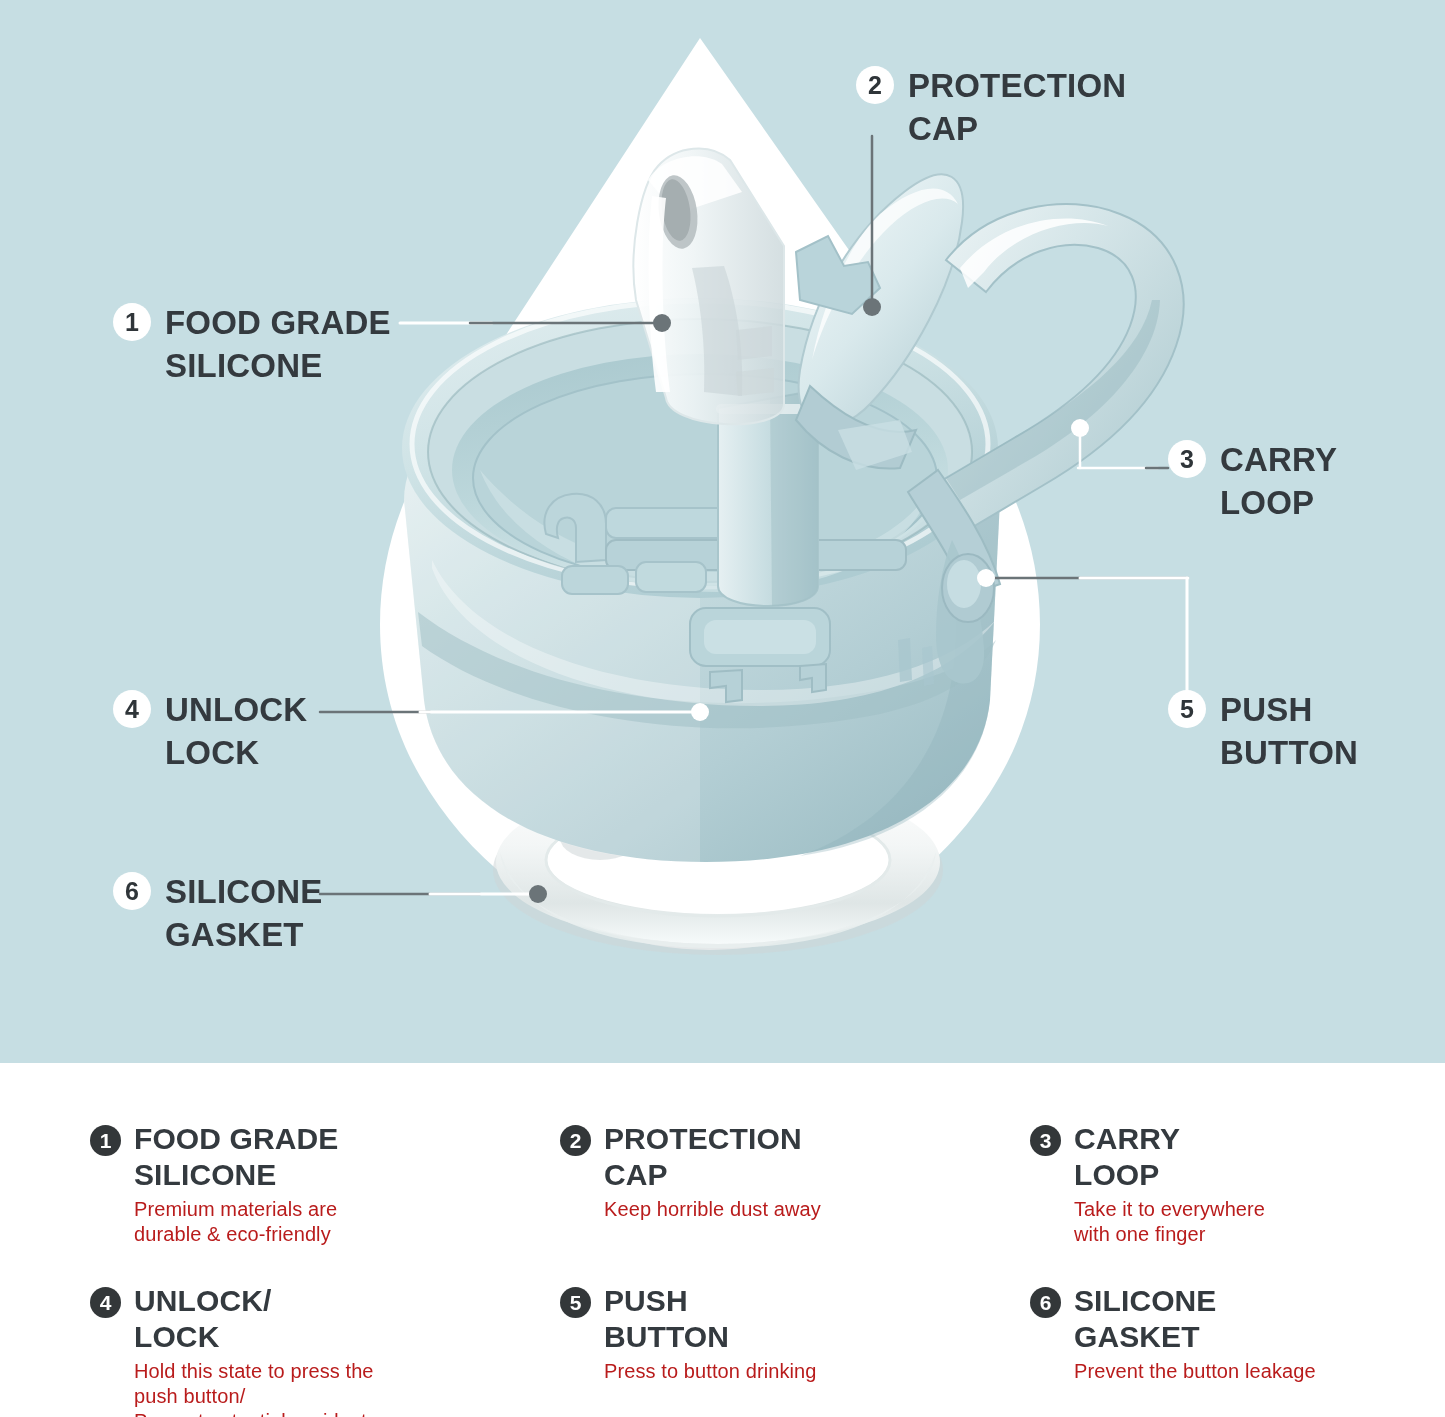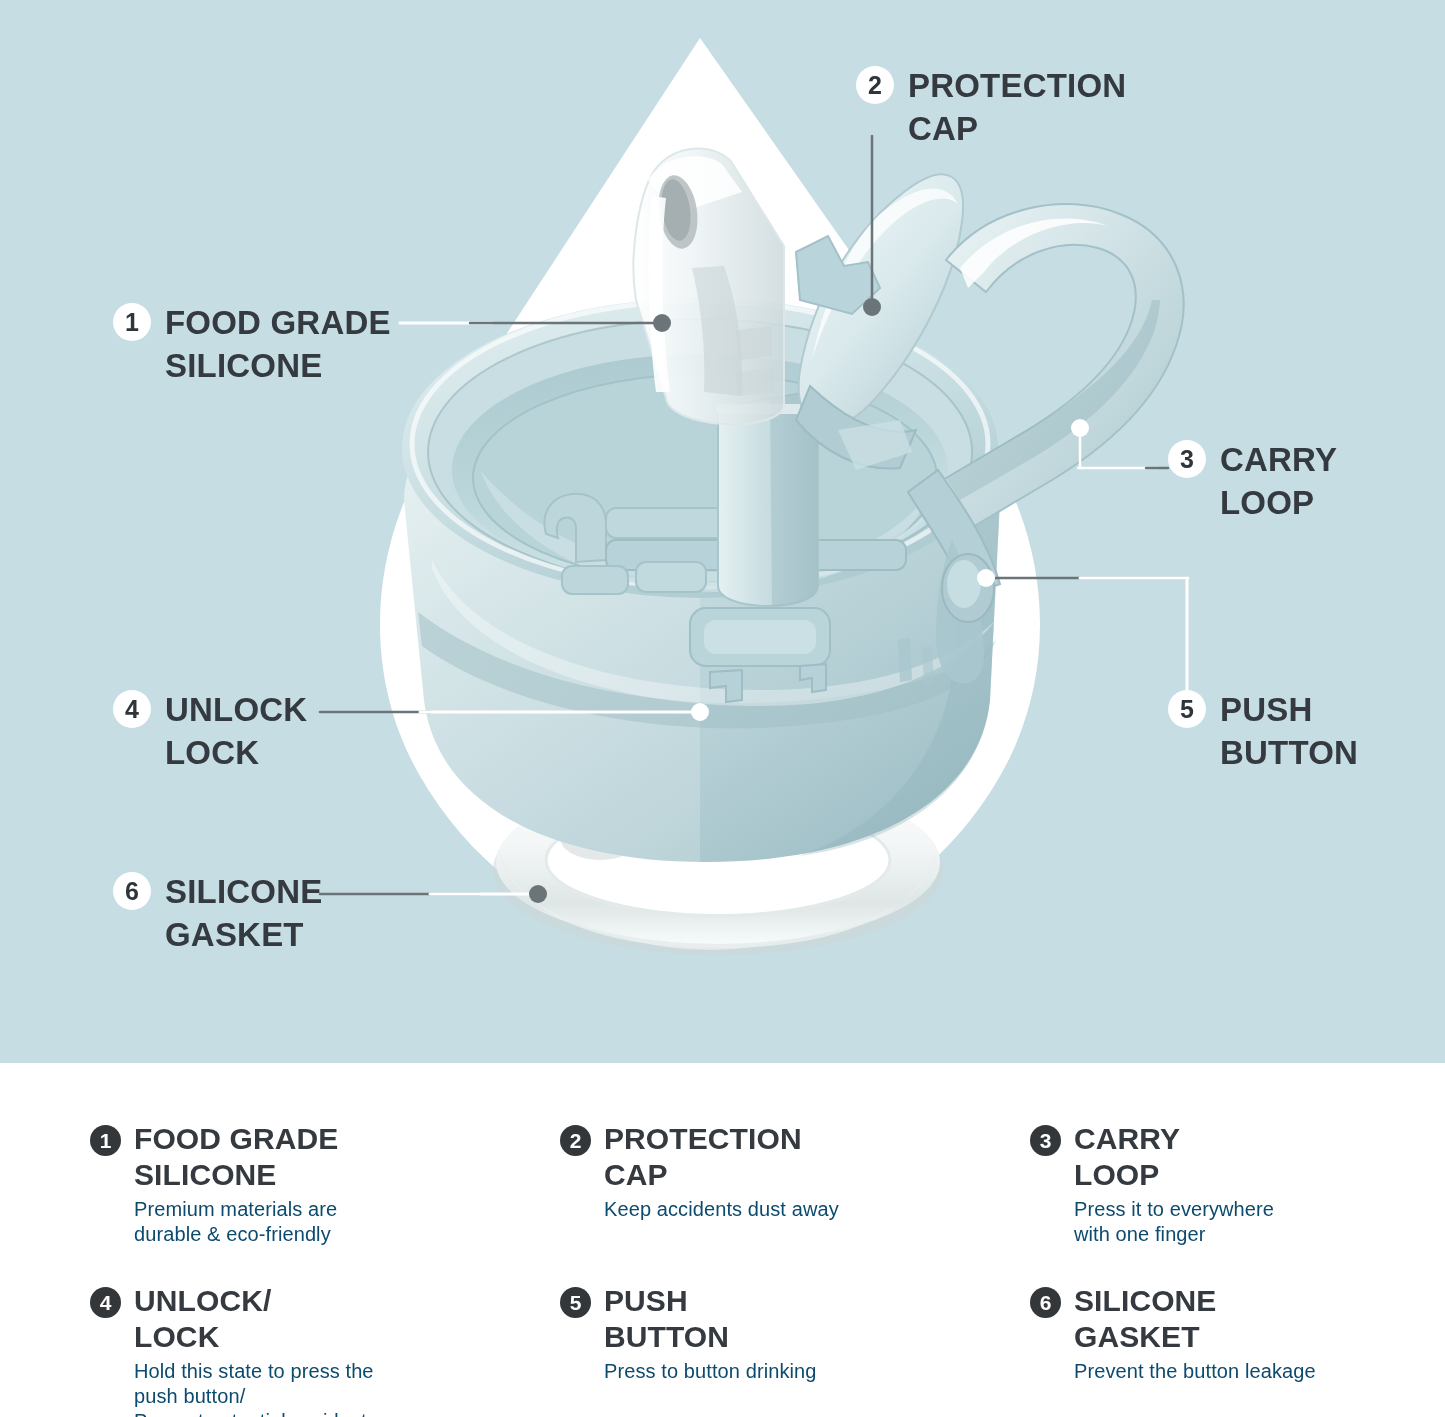--- a/index.html
+++ b/index.html
@@ -122,21 +122,21 @@
     font-weight: 700;
     color: #343a3f;
     white-space: pre-line;
     letter-spacing: 0.1px;
   }
   .legend-desc {
     margin-top: 4px;
     font-size: 20px;
     line-height: 25px;
     font-weight: 400;
-    color: #0c4a6e;
+    color: #b91c1c;
     white-space: pre-line;
     letter-spacing: 0.1px;
   }
 </style>
 </head>
 <body>
 
 <div id="page">
 
   <div class="hero">
@@ -404,30 +404,30 @@
           <div class="legend-desc">Premium materials are
 durable &amp; eco-friendly</div>
         </div>
       </div>
 
       <div class="legend-item">
         <div class="badge-filled">2</div>
         <div class="legend-body">
           <div class="legend-title">PROTECTION
 CAP</div>
-          <div class="legend-desc">Keep accidents dust away</div>
+          <div class="legend-desc">Keep horrible dust away</div>
         </div>
       </div>
 
       <div class="legend-item">
         <div class="badge-filled">3</div>
         <div class="legend-body">
           <div class="legend-title">CARRY
 LOOP</div>
-          <div class="legend-desc">Press it to everywhere
+          <div class="legend-desc">Take it to everywhere
 with one finger</div>
         </div>
       </div>
 
       <div class="legend-item">
         <div class="badge-filled">4</div>
         <div class="legend-body">
           <div class="legend-title">UNLOCK/
 LOCK</div>
           <div class="legend-desc">Hold this state to press the

